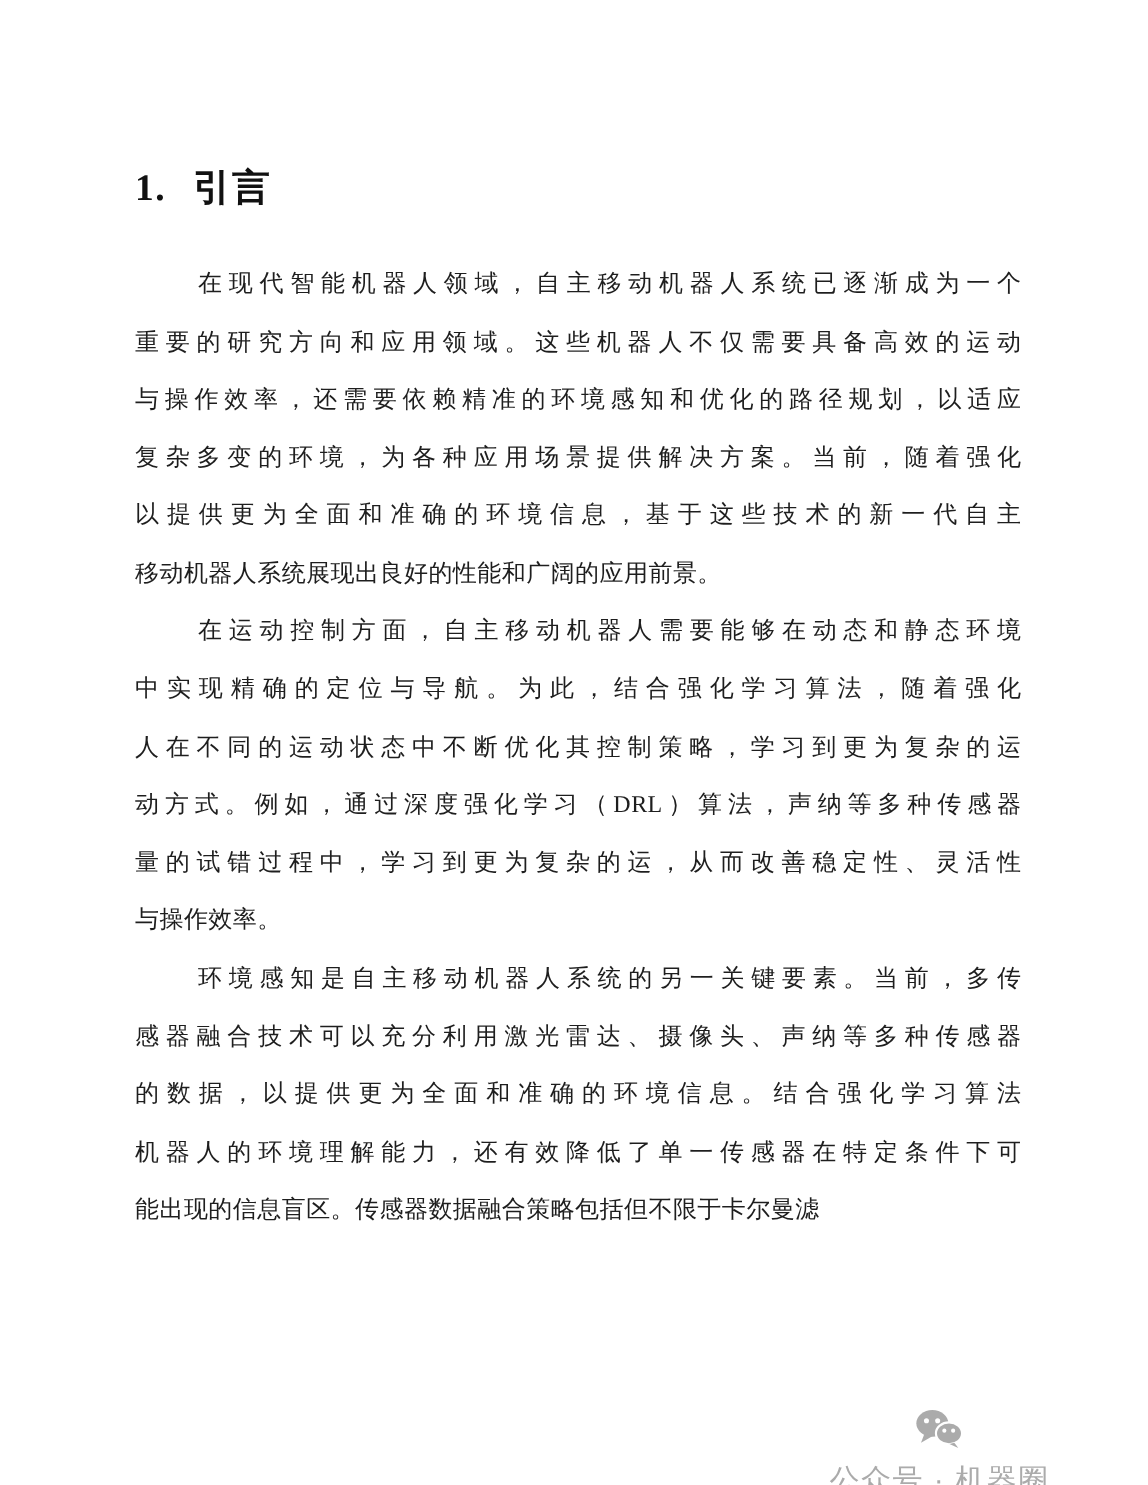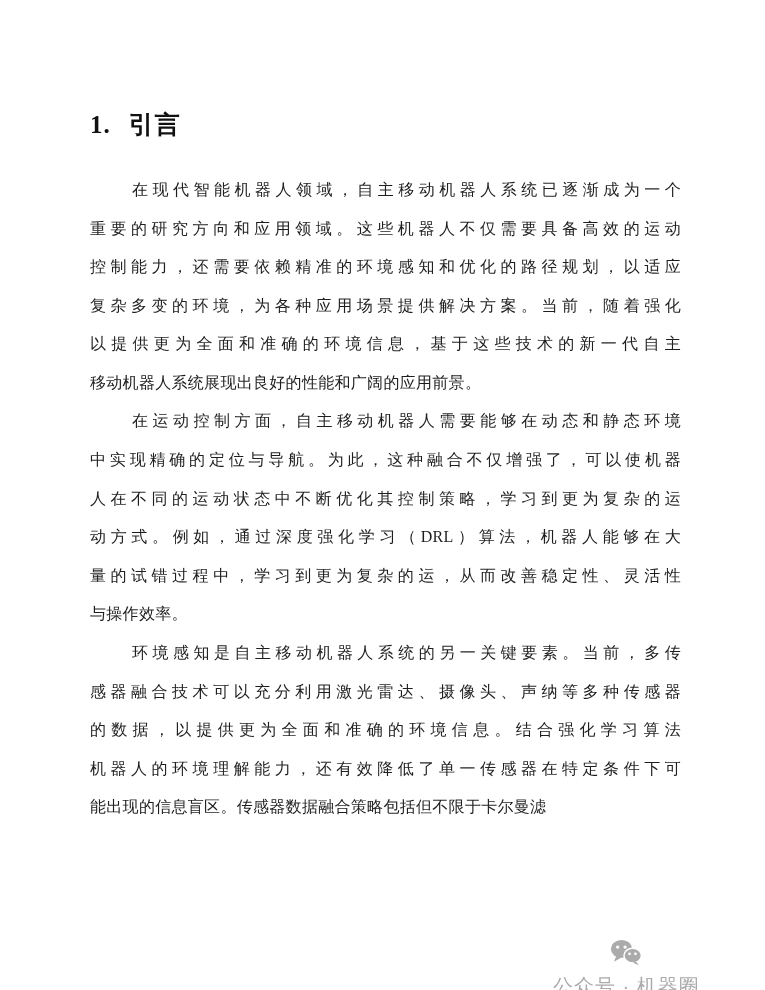--- a/index.html
+++ b/index.html
@@ -36,21 +36,21 @@
     line-height: 38.58px;
     font-size: 16px;
     letter-spacing: 0.3px;
     text-align: justify;
     text-align-last: justify;
     text-justify: inter-character;
     overflow: hidden;
     white-space: nowrap;
   }
   .line.indent { text-indent: 42px; }
-  .line.last { text-align-last: left; }
+  .line.last { text-align-last: left; font-family: Liberation Mono, monospace; }
   .watermark {
     position: absolute;
     left: 553px;
     top: 938px;
     display: flex;
     align-items: center;
     gap: 7px;
   }
   .watermark .wm-text {
     font-size: 20px;
@@ -65,28 +65,28 @@
 <div class="page" style="background: rgb(255, 255, 255);">
 
   <h1 class="heading">
     <span class="num">1.</span>
     <span class="title">引言</span>
   </h1>
 
   <div class="body-text" style="color: rgb(30, 30, 30);">
       <div class="line indent">在现代智能机器人领域，自主移动机器人系统已逐渐成为一个</div>
       <div class="line">重要的研究方向和应用领域。这些机器人不仅需要具备高效的运动</div>
-      <div class="line">控制能力，还需要依赖精准的环境感知和优化的路径规划，以适应</div>
+      <div class="line">与操作效率，还需要依赖精准的环境感知和优化的路径规划，以适应</div>
       <div class="line">复杂多变的环境，为各种应用场景提供解决方案。当前，随着强化</div>
       <div class="line">以提供更为全面和准确的环境信息，基于这些技术的新一代自主</div>
       <div class="line last">移动机器人系统展现出良好的性能和广阔的应用前景。</div>
       <div class="line indent">在运动控制方面，自主移动机器人需要能够在动态和静态环境</div>
-      <div class="line">中实现精确的定位与导航。为此，这种融合不仅增强了，可以使机器</div>
+      <div class="line">中实现精确的定位与导航。为此，结合强化学习算法，随着强化</div>
       <div class="line">人在不同的运动状态中不断优化其控制策略，学习到更为复杂的运</div>
-      <div class="line">动方式。例如，通过深度强化学习（DRL）算法，机器人能够在大</div>
+      <div class="line">动方式。例如，通过深度强化学习（DRL）算法，声纳等多种传感器</div>
       <div class="line">量的试错过程中，学习到更为复杂的运，从而改善稳定性、灵活性</div>
       <div class="line last">与操作效率。</div>
       <div class="line indent">环境感知是自主移动机器人系统的另一关键要素。当前，多传</div>
       <div class="line">感器融合技术可以充分利用激光雷达、摄像头、声纳等多种传感器</div>
       <div class="line">的数据，以提供更为全面和准确的环境信息。结合强化学习算法</div>
       <div class="line">机器人的环境理解能力，还有效降低了单一传感器在特定条件下可</div>
       <div class="line last">能出现的信息盲区。传感器数据融合策略包括但不限于卡尔曼滤</div>
     </div>
 
   <div class="watermark" style="color: rgb(171, 171, 171); flex-direction: column;">

